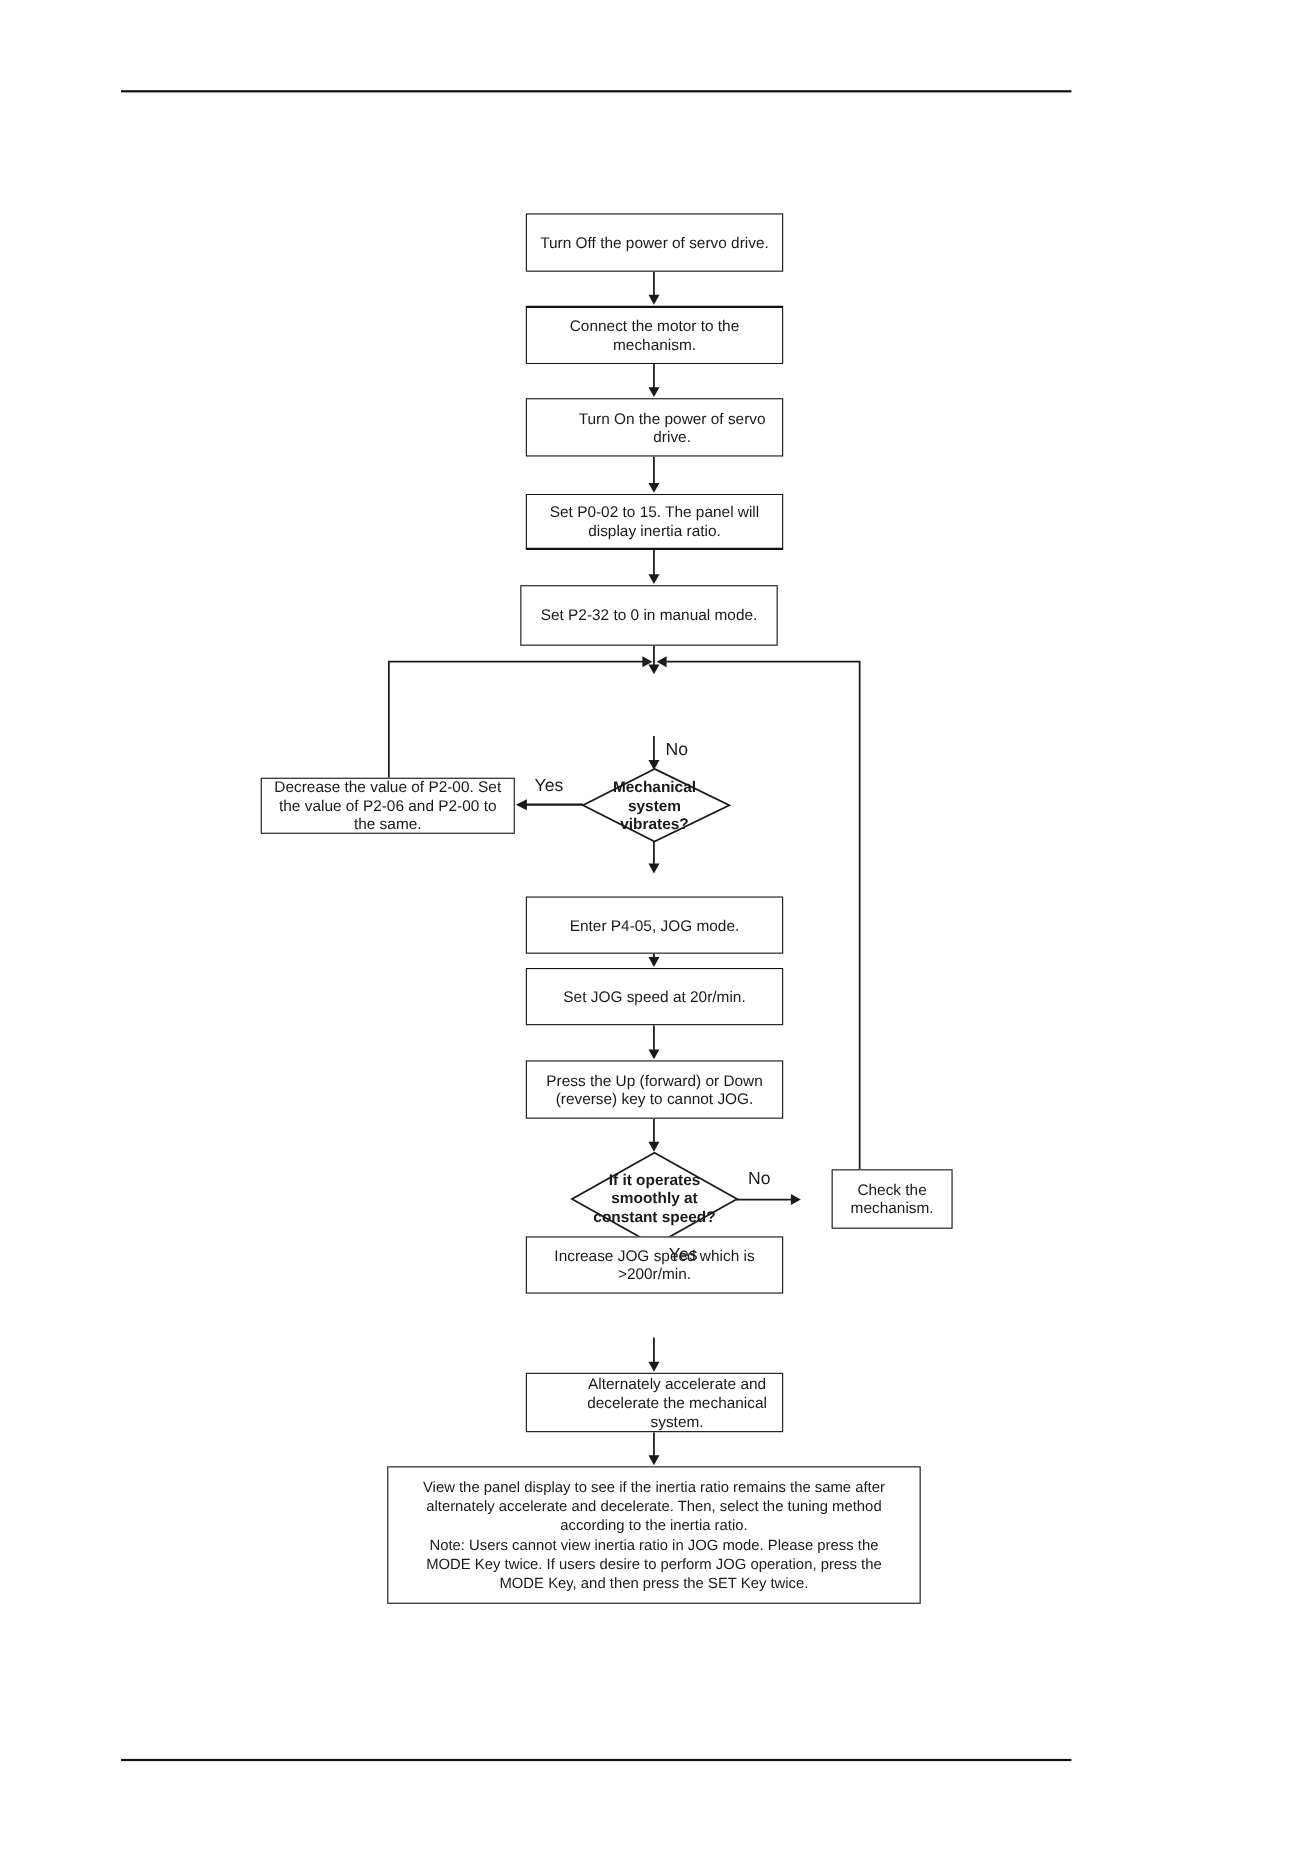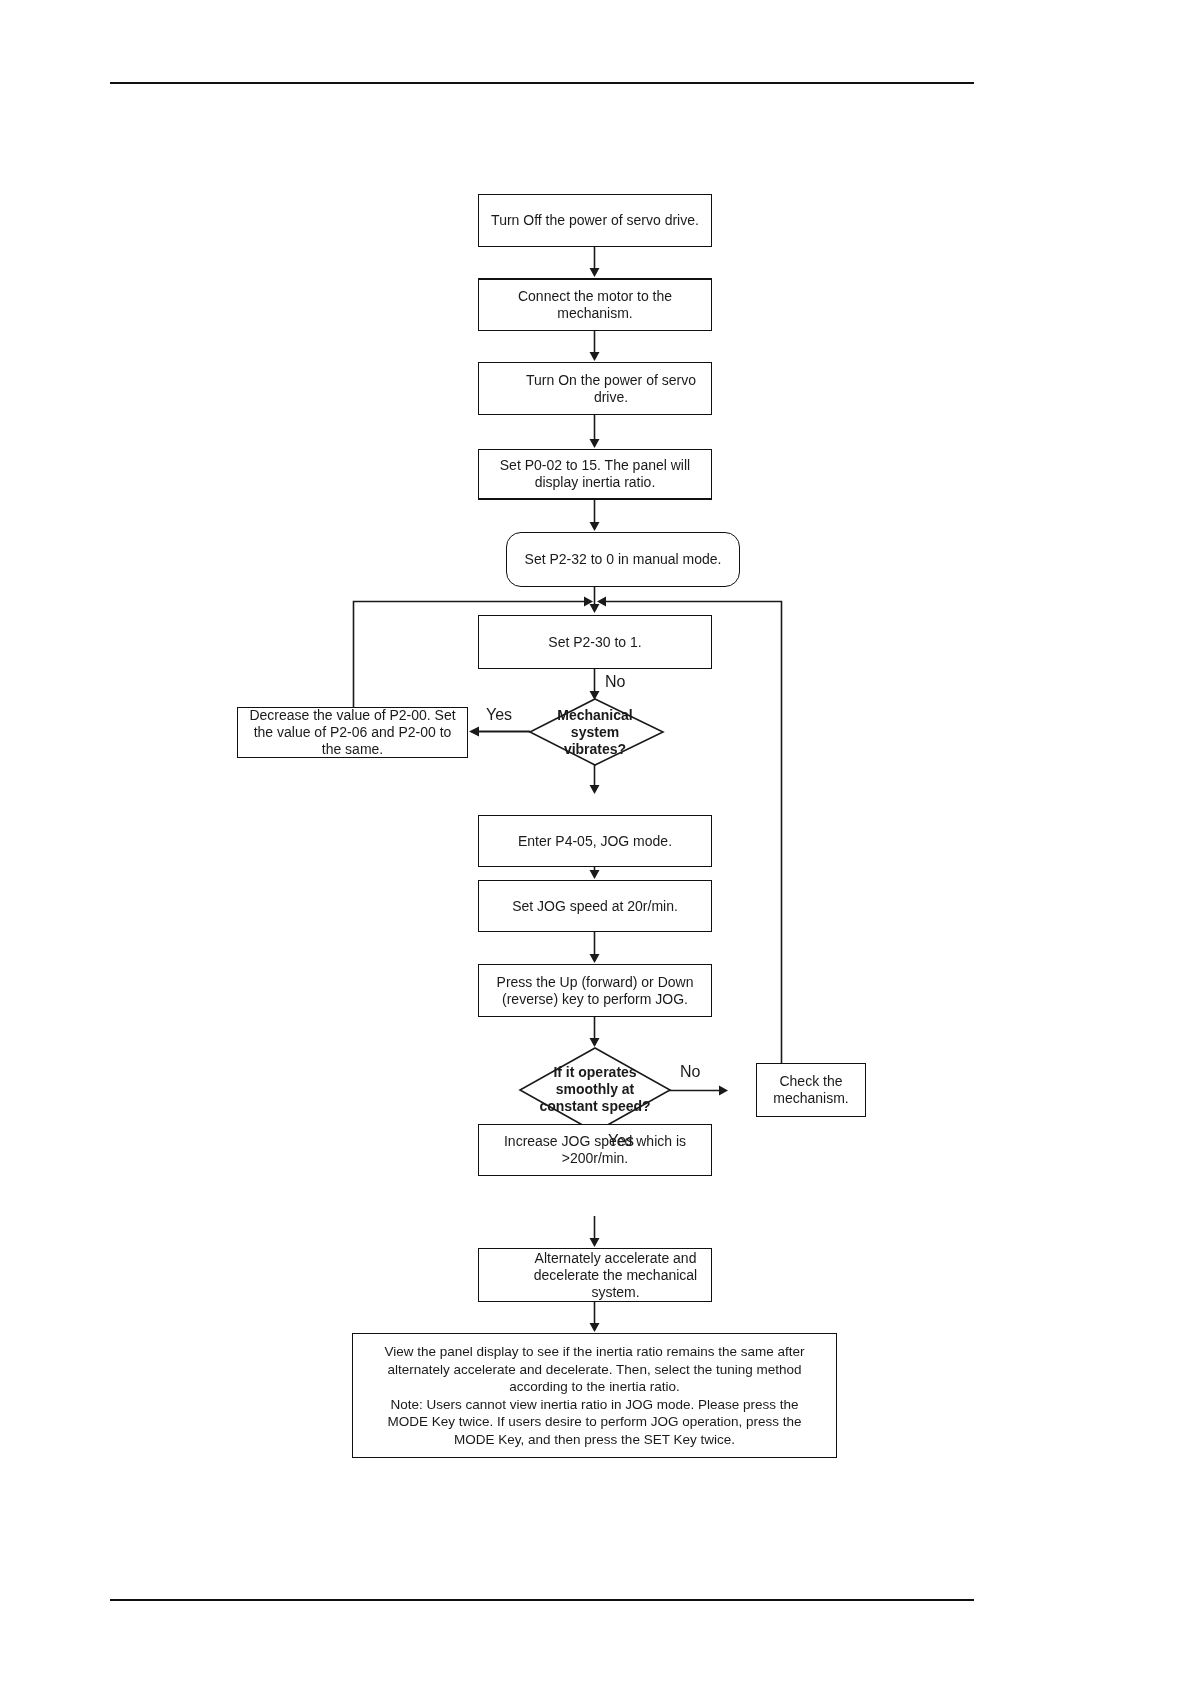--- a/index.html
+++ b/index.html
@@ -19,21 +19,21 @@
     display:flex; align-items:center; justify-content:center;
     text-align:center; font-size:14px; line-height:17px; white-space:pre-line;
   }
   .thick-top    { border-top-width:2.5px; }
   .thick-bottom { border-bottom-width:2.5px; }
 
   .b1  { left:478px; top:194px;  width:234px; height:53px; }
   .b2  { left:478px; top:278px;  width:234px; height:53px; }
   .b3  { left:478px; top:362px;  width:234px; height:53px;padding-left:32px; }
   .b4  { left:478px; top:449px;  width:234px; height:51px; }
-  .b5  { left:506px; top:532px;  width:234px; height:55px;border-radius:15px; }
+  .b5  { left:473px; top:532px;  width:234px; height:55px; }
   .b6  { left:478px; top:615px;  width:234px; height:54px; }
   .b7  { left:478px; top:795px;  width:234px; height:52px;margin-top:20px; }
   .b8  { left:478px; top:880px;  width:234px; height:52px; }
   .b9  { left:478px; top:964px;  width:234px; height:53px; }
   .b10 { left:478px; top:1124px; width:234px; height:52px; }
   .b11 { left:478px; top:1248px; width:234px; height:54px;padding-left:41px; }
   .bdec { left:237px; top:707px;  width:231px; height:51px; }
   .bchk { left:756px; top:1063px; width:110px; height:54px; }
   .bfin { left:352px; top:1333px; width:485px; height:125px; font-size:13.5px; line-height:17.5px; }
 
@@ -115,28 +115,27 @@
     </g>
   </svg>
 
   <div class="node b1">Turn Off the power of servo drive.</div>
   <div class="node b2 thick-top">Connect the motor to the
 mechanism.</div>
   <div class="node b3">Turn On the power of servo drive.</div>
   <div class="node b4 thick-bottom">Set P0-02 to 15. The panel will
 display inertia ratio.</div>
   <div class="node b5">Set P2-32 to 0 in manual mode.</div>
-  <div class="node b6">Set P2-30 to 1.</div>
   <div class="node bdec">Decrease the value of P2-00. Set
 the value of P2-06 and P2-00 to
 the same.</div>
   <div class="node b7">Enter P4-05, JOG mode.</div>
   <div class="node b8">Set JOG speed at 20r/min.</div>
   <div class="node b9">Press the Up (forward) or Down
-(reverse) key to perform JOG.</div>
+(reverse) key to cannot JOG.</div>
   <div class="node bchk">Check the
 mechanism.</div>
   <div class="node b10">Increase JOG speed which is
 &gt;200r/min.</div>
   <div class="node b11">Alternately accelerate and
 decelerate the mechanical
 system.</div>
   <div class="node bfin">View the panel display to see if the inertia ratio remains the same after
 alternately accelerate and decelerate. Then, select the tuning method
 according to the inertia ratio.

